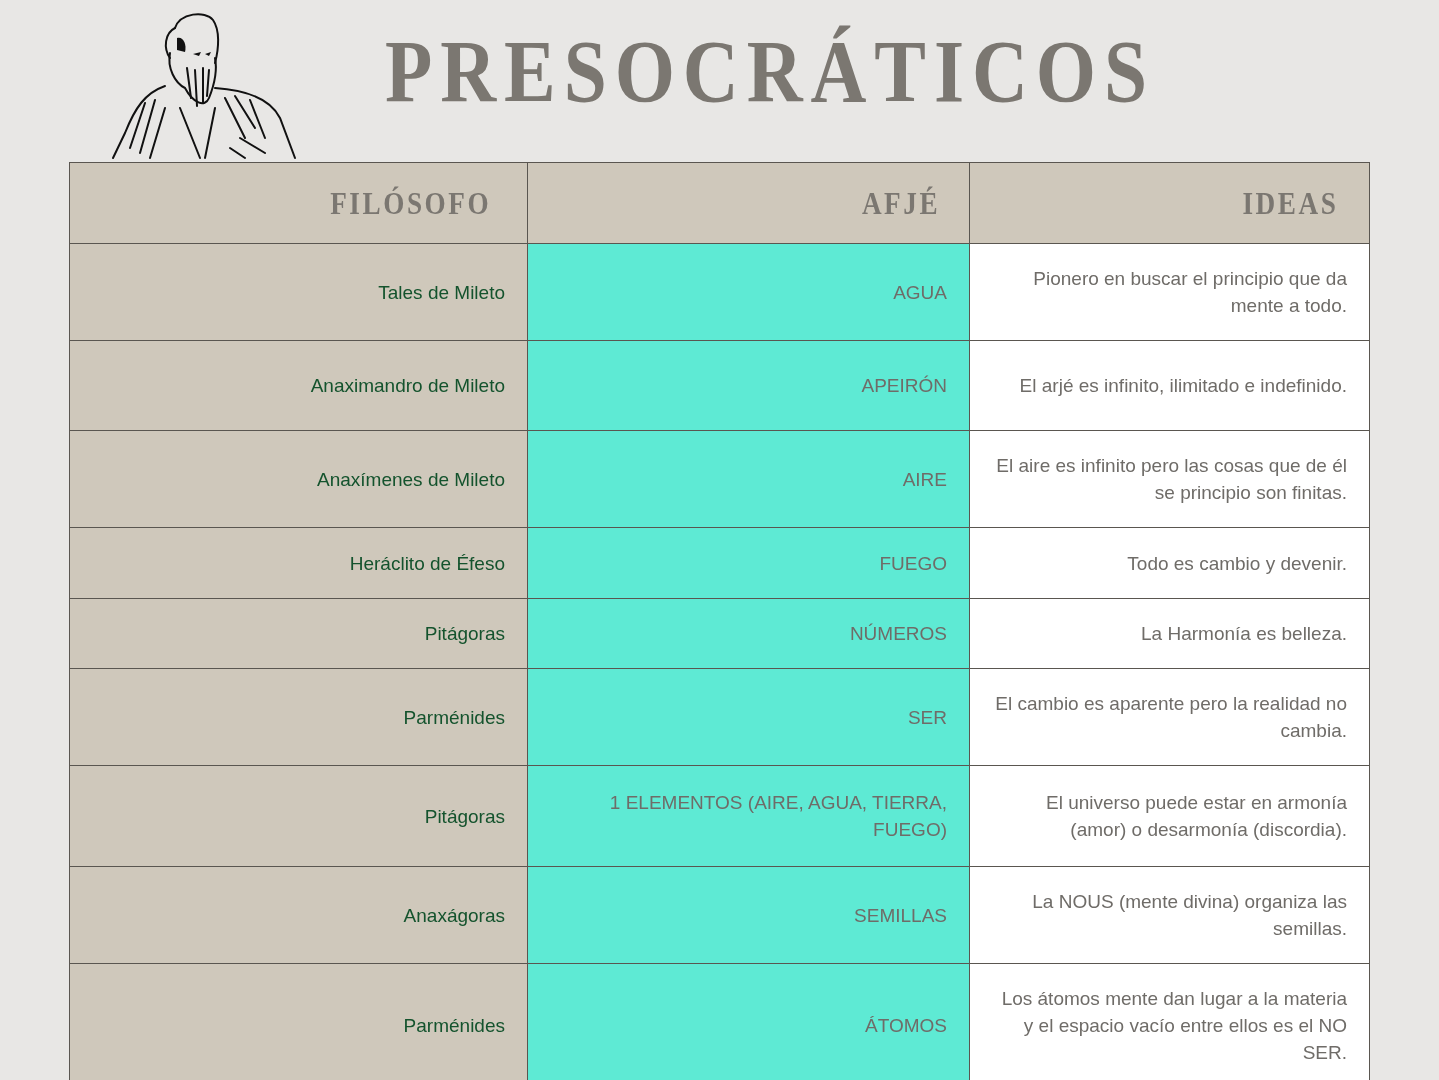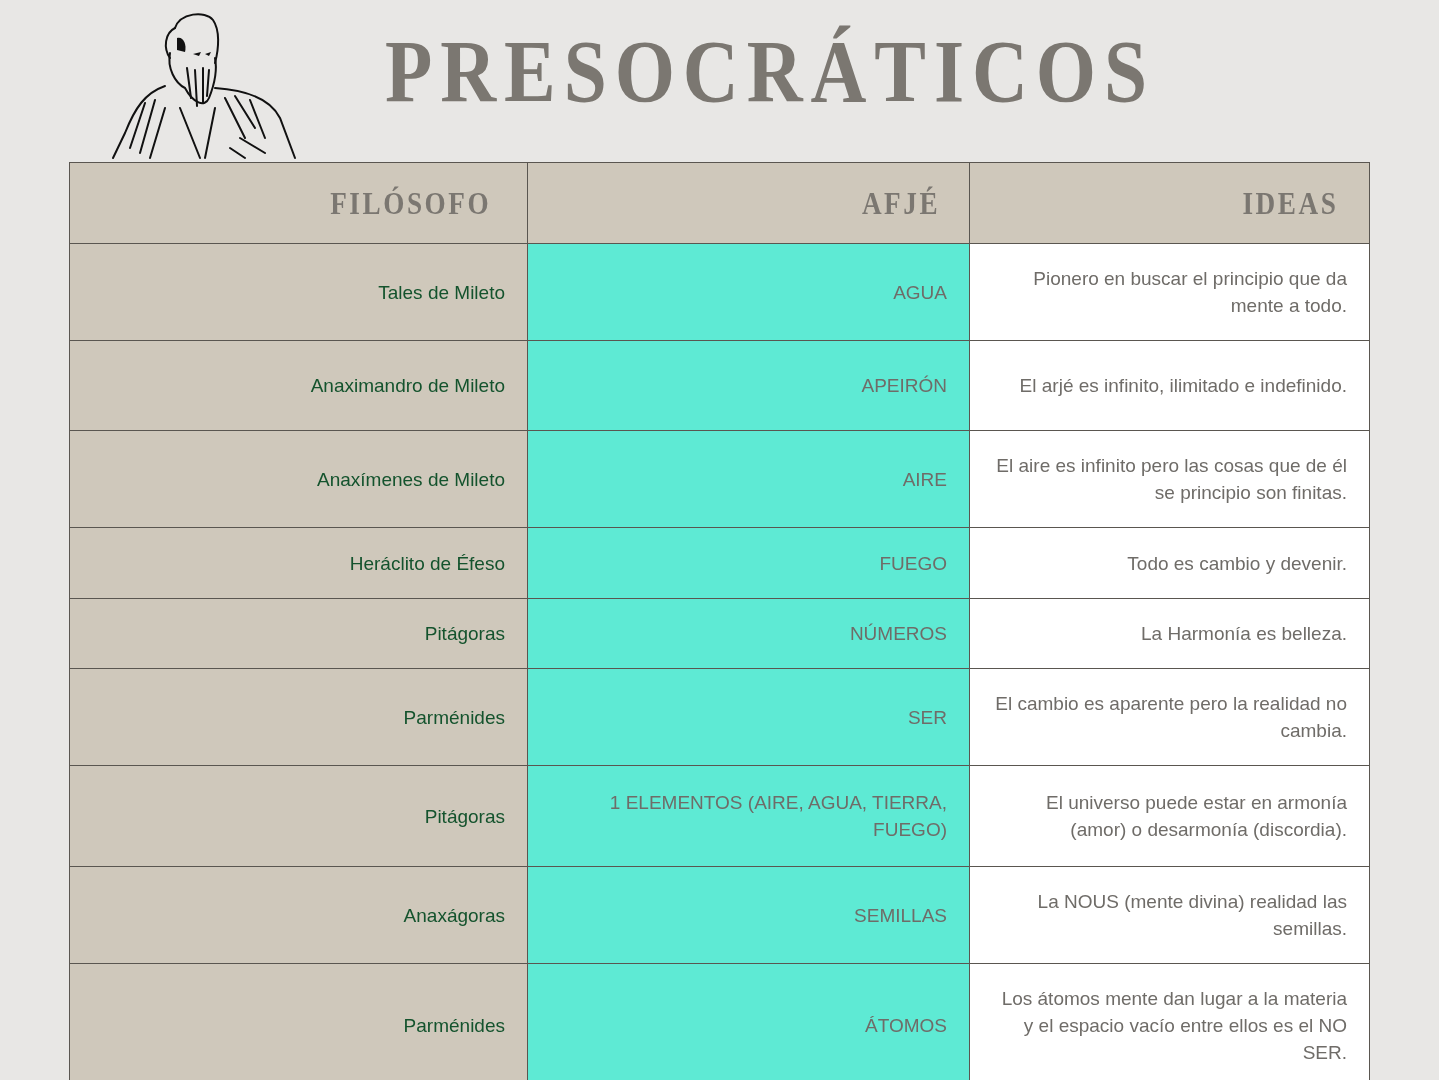--- a/index.html
+++ b/index.html
@@ -78,21 +78,21 @@
       <td class="ideas">El cambio es aparente pero la realidad no cambia.</td>
     </tr>
     <tr style="height:101px">
       <td class="name">Pitágoras</td>
       <td class="afje">1 ELEMENTOS (AIRE, AGUA, TIERRA, FUEGO)</td>
       <td class="ideas">El universo puede estar en armonía (amor) o desarmonía (discordia).</td>
     </tr>
     <tr style="height:97px">
       <td class="name">Anaxágoras</td>
       <td class="afje">SEMILLAS</td>
-      <td class="ideas">La NOUS (mente divina) realidad las semillas.</td>
+      <td class="ideas">La NOUS (mente divina) organiza las semillas.</td>
     </tr>
     <tr style="height:123px">
       <td class="name">Parménides</td>
       <td class="afje">ÁTOMOS</td>
       <td class="ideas">Los átomos mente dan lugar a la materia y el espacio vacío entre ellos es el NO SER.</td>
     </tr>
   </tbody>
 </table>
 
 </body></html>

